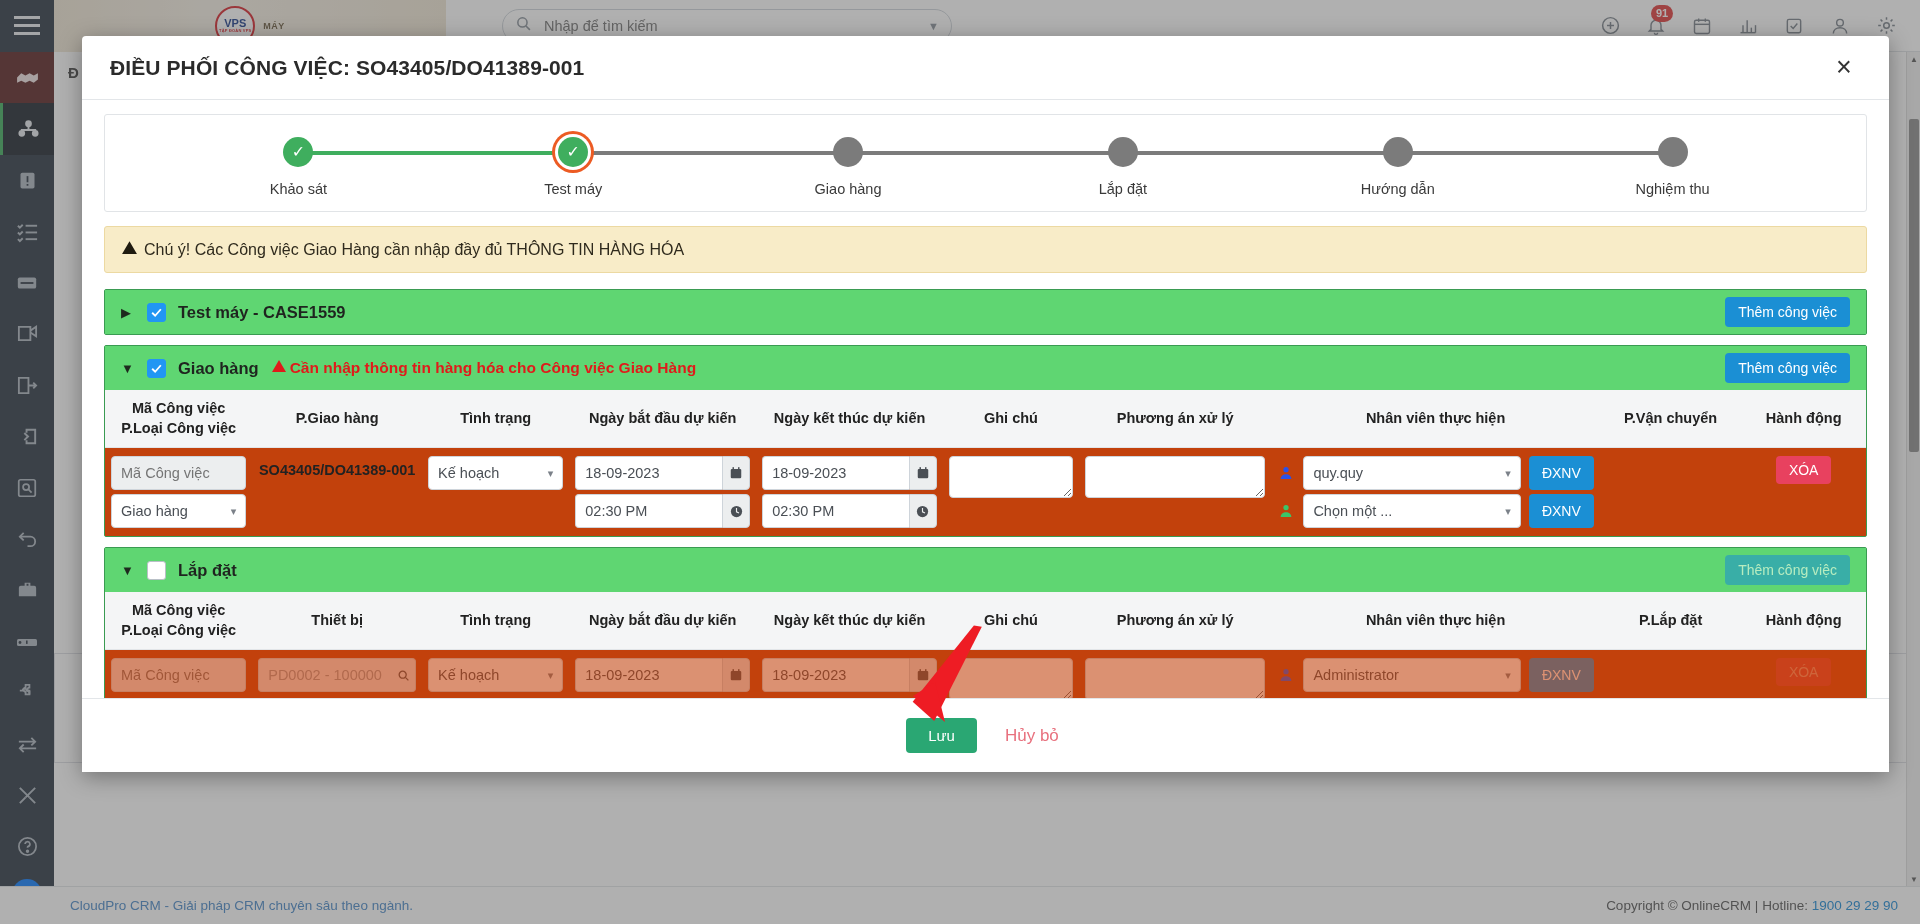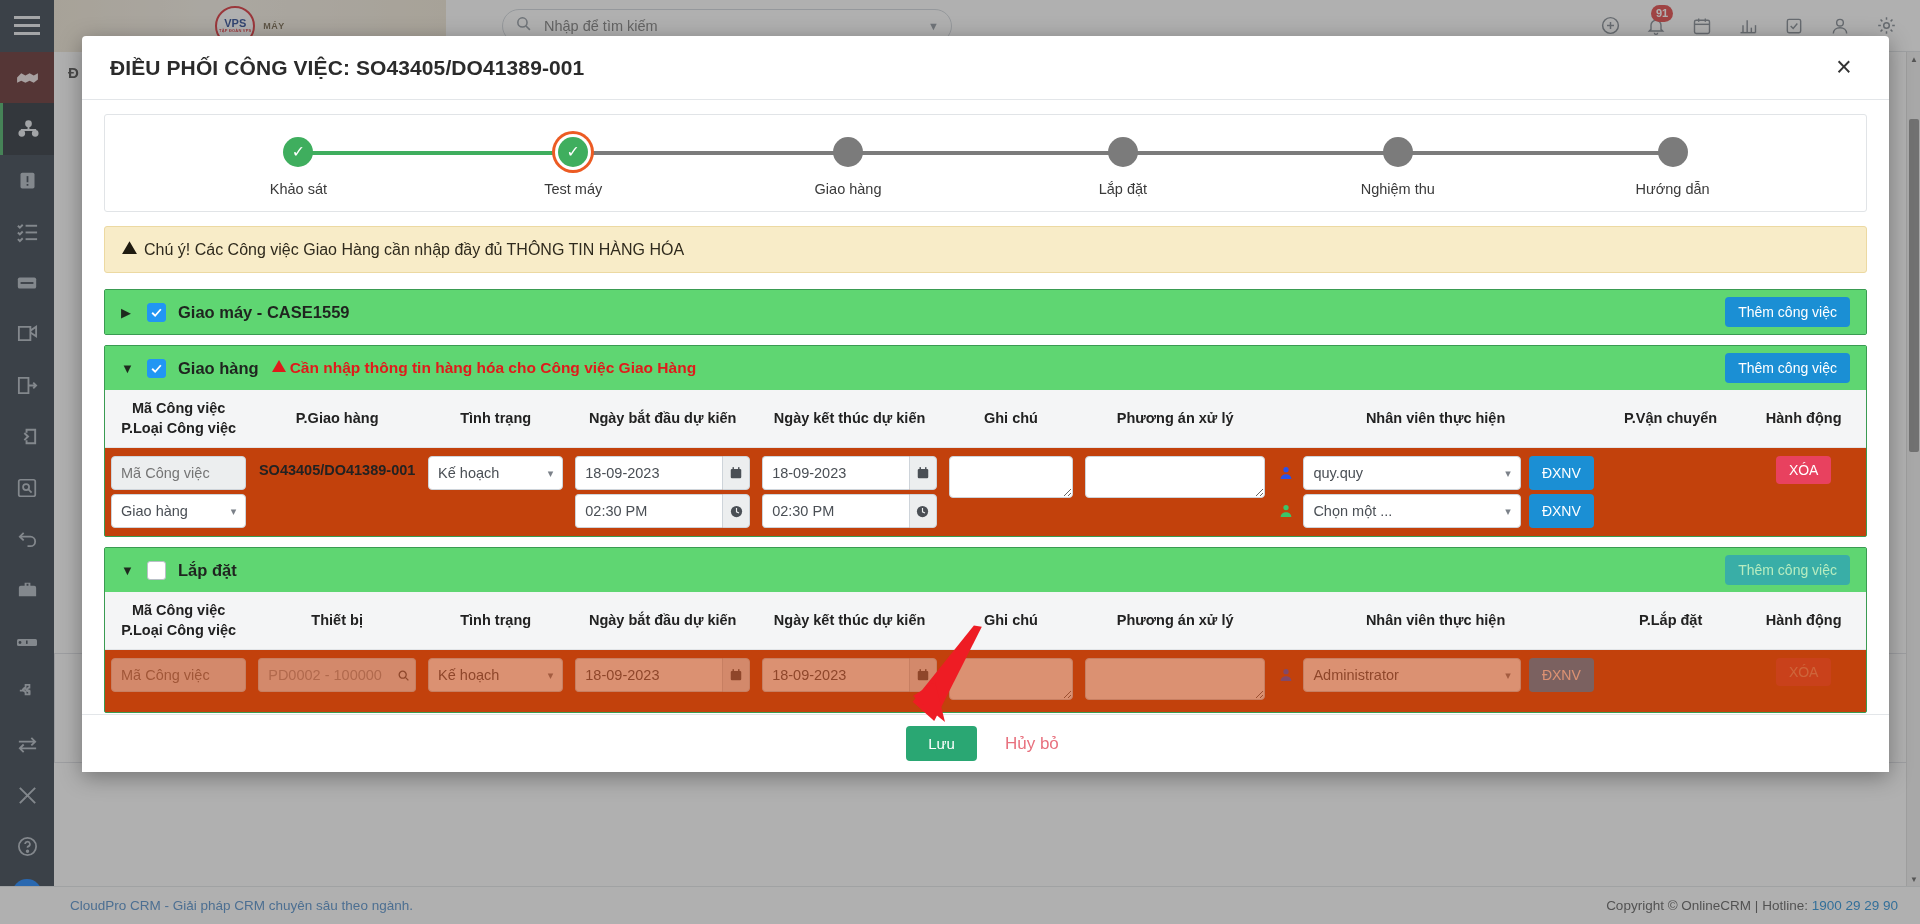--- a/index.html
+++ b/index.html
@@ -133,21 +133,21 @@
   .modal-close {
     margin-left: auto; width: 34px; height: 34px; display: flex;
     align-items: center; justify-content: center; color: #333; font-size: 27px;
     line-height: 1; cursor: pointer; font-weight: 300;
   }
   .modal-body {
     flex: 1 1 auto; padding: 14px 22px 0 22px; overflow: hidden; position: relative;
     background: #fff;
   }
   .modal-footer {
-    flex: 0 0 auto; height: 58px; border-top: 1px solid #e3e6e9;
+    flex: 0 0 auto; height: 74px; border-top: 1px solid #e3e6e9;
     display: flex; align-items: center; justify-content: center; gap: 22px;
     background: #fff;
   }
   .btn-save {
     background: #2aa773; color: #fff; border: none; border-radius: 4px;
     padding: 9px 22px; font-size: 15px; font-family: inherit; cursor: pointer;
   }
   .btn-cancel {
     color: #e8717e; font-size: 17px; background: none; border: none;
     cursor: pointer; font-family: inherit;
@@ -559,25 +559,25 @@
         <div class="step">
           <div class="dot"></div>
           <div class="slabel">Giao hàng</div>
         </div>
         <div class="step">
           <div class="dot"></div>
           <div class="slabel">Lắp đặt</div>
         </div>
         <div class="step">
           <div class="dot"></div>
-          <div class="slabel">Nghiệm thu</div>
+          <div class="slabel">Hướng dẫn</div>
         </div>
         <div class="step">
           <div class="dot"></div>
-          <div class="slabel">Hướng dẫn</div>
+          <div class="slabel">Nghiệm thu</div>
         </div>
       </div>
     </div>
 
     <div class="alert-warn">
       <span>
         <svg width="17" height="17" viewBox="0 0 24 24" fill="#1f1b10">
             <path d="M12 3L1.5 21h21L12 3zm1 13h-2v2h2v-2zm0-7h-2v5h2V9z"></path>
           </svg>
       </span>
@@ -585,21 +585,21 @@
     </div>
 
     <div class="group">
       <div class="group-head">
         <span class="caret-toggle">▶</span>
         <span class="cbx checked">
           <svg width="13" height="13" viewBox="0 0 24 24" fill="none" stroke="#fff" stroke-width="3.4">
               <path d="M4 12.5l5.5 5.5L20 6"></path>
             </svg>
         </span>
-        <span class="group-title">Giao máy - CASE1559</span>
+        <span class="group-title">Test máy - CASE1559</span>
         <button class="btn-add">Thêm công việc</button>
       </div>
     </div>
 
     <div class="group">
       <div class="group-head">
         <span class="caret-toggle">▼</span>
         <span class="cbx checked">
           <svg width="13" height="13" viewBox="0 0 24 24" fill="none" stroke="#fff" stroke-width="3.4">
               <path d="M4 12.5l5.5 5.5L20 6"></path>

